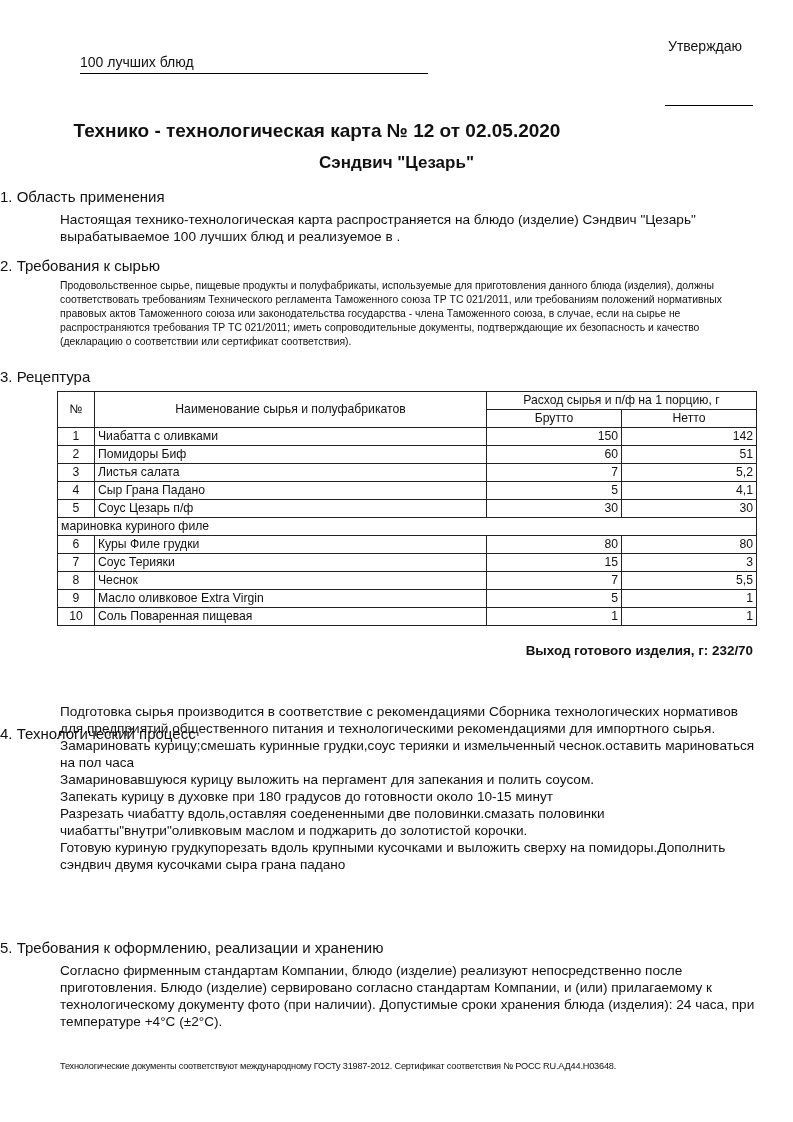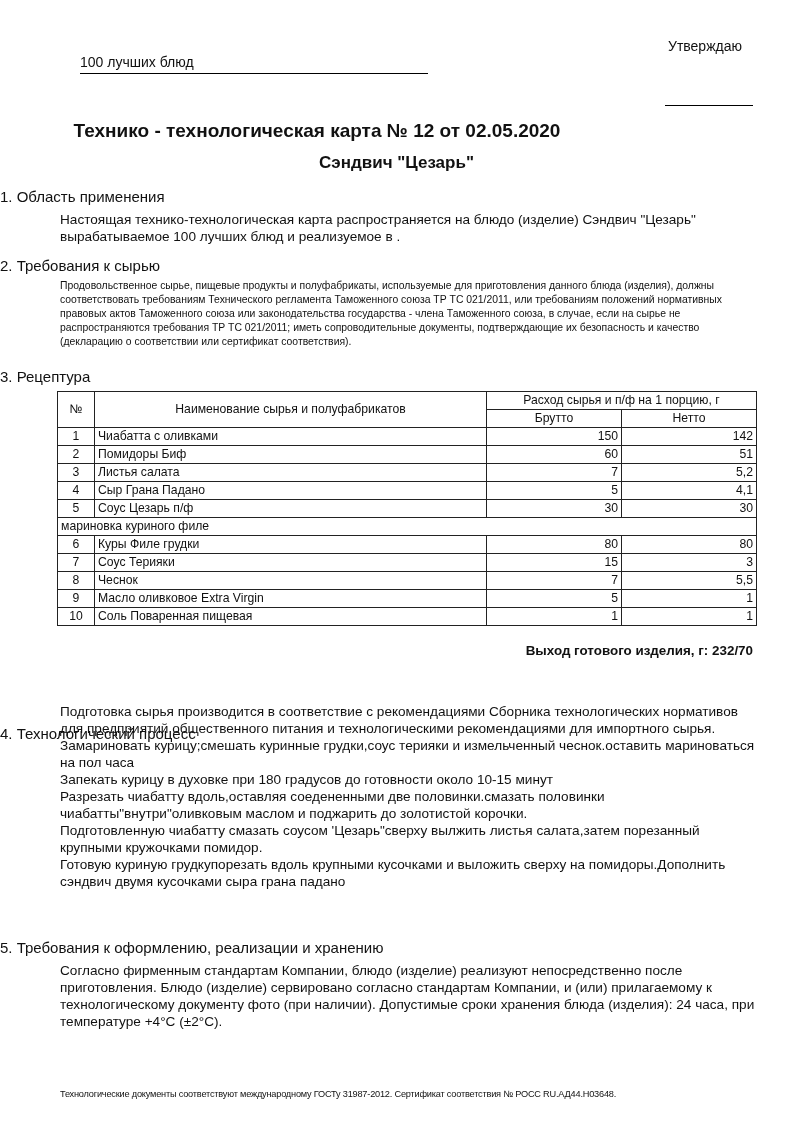--- a/index.html
+++ b/index.html
@@ -19,21 +19,21 @@
   table.recipe {
     position: absolute; left: 57px; top: 391px; width: 700px;
     border-collapse: collapse; font-size: 12.2px;
   }
   table.recipe td { border: 1px solid #222; height: 17px; padding: 0 3px; line-height: 17px; }
   table.recipe td.num { text-align: center; width: 30px; }
   table.recipe td.name { text-align: left; }
   table.recipe td.val { text-align: right; width: 128px; }
   table.recipe th { font-weight: normal; border: 1px solid #222; height: 17px; line-height: 17px; padding: 0 3px; }
   .yield { right: 40px; top: 643px; font-weight: bold; font-size: 13.4px; }
-  .footer { left: 60px; top: 1061px; font-size: 9.2px; letter-spacing: -0.2px; margin-top: 28px; }
+  .footer { left: 60px; top: 1061px; font-size: 9.2px; letter-spacing: -0.2px; }
 </style>
 </head>
 <body>
 
 <div class="abs org">100 лучших блюд</div>
 <div class="abs approve">Утверждаю</div>
 <div class="abs approve-line"></div>
 
 <div class="abs title">Технико - технологическая карта № 12 от 02.05.2020</div>
 <div class="abs subtitle">Сэндвич "Цезарь"</div>
@@ -122,22 +122,22 @@
   </tr>
 </tbody>
   </table>
 
 <div class="abs yield">Выход готового изделия, г: 232/70</div>
 
 <div class="abs h" style="top:681px;margin-top:44px;">4. Технологический процесс</div>
 <div class="abs p" style="top:703px;">
   <div>Подготовка сырья производится в соответствие с рекомендациями Сборника технологических нормативов для предприятий общественного питания и технологическими рекомендациями для импортного сырья.</div>
   <div>Замариновать курицу;смешать куринные грудки,соус терияки и измельченный чеснок.оставить мариноваться на пол часа</div>
+  <div>Замариновавшуюся курицу выложить на пергамент для запекания и полить соусом.</div>
   <div>Запекать курицу в духовке при 180 градусов до готовности около 10-15 минут</div>
   <div>Разрезать чиабатту вдоль,оставляя соедененными две половинки.смазать половинки чиабатты"внутри"оливковым маслом  и поджарить до золотистой корочки.</div>
-  <div>Подготовленную чиабатту смазать соусом 'Цезарь"сверху вылжить листья салата,затем порезанный крупными кружочками помидор.</div>
   <div>Готовую куриную грудкупорезать вдоль крупными кусочками  и выложить сверху на помидоры.Дополнить сэндвич двумя кусочками сыра грана падано</div>
 </div>
 
 <div class="abs h" style="top:939px;">5. Требования к оформлению, реализации и хранению</div>
 <div class="abs p" style="top:962px;">Согласно фирменным стандартам Компании, блюдо (изделие) реализуют непосредственно после приготовления. Блюдо (изделие) сервировано согласно стандартам Компании, и (или) прилагаемому к технологическому документу фото (при наличии). Допустимые сроки хранения блюда (изделия): 24 часа, при температуре +4°С (±2°С).</div>
 
 <div class="abs footer">Технологические документы соответствуют международному ГОСТу 31987-2012. Сертификат соответствия № РОСС RU.АД44.Н03648.</div>
 
 </body></html>

